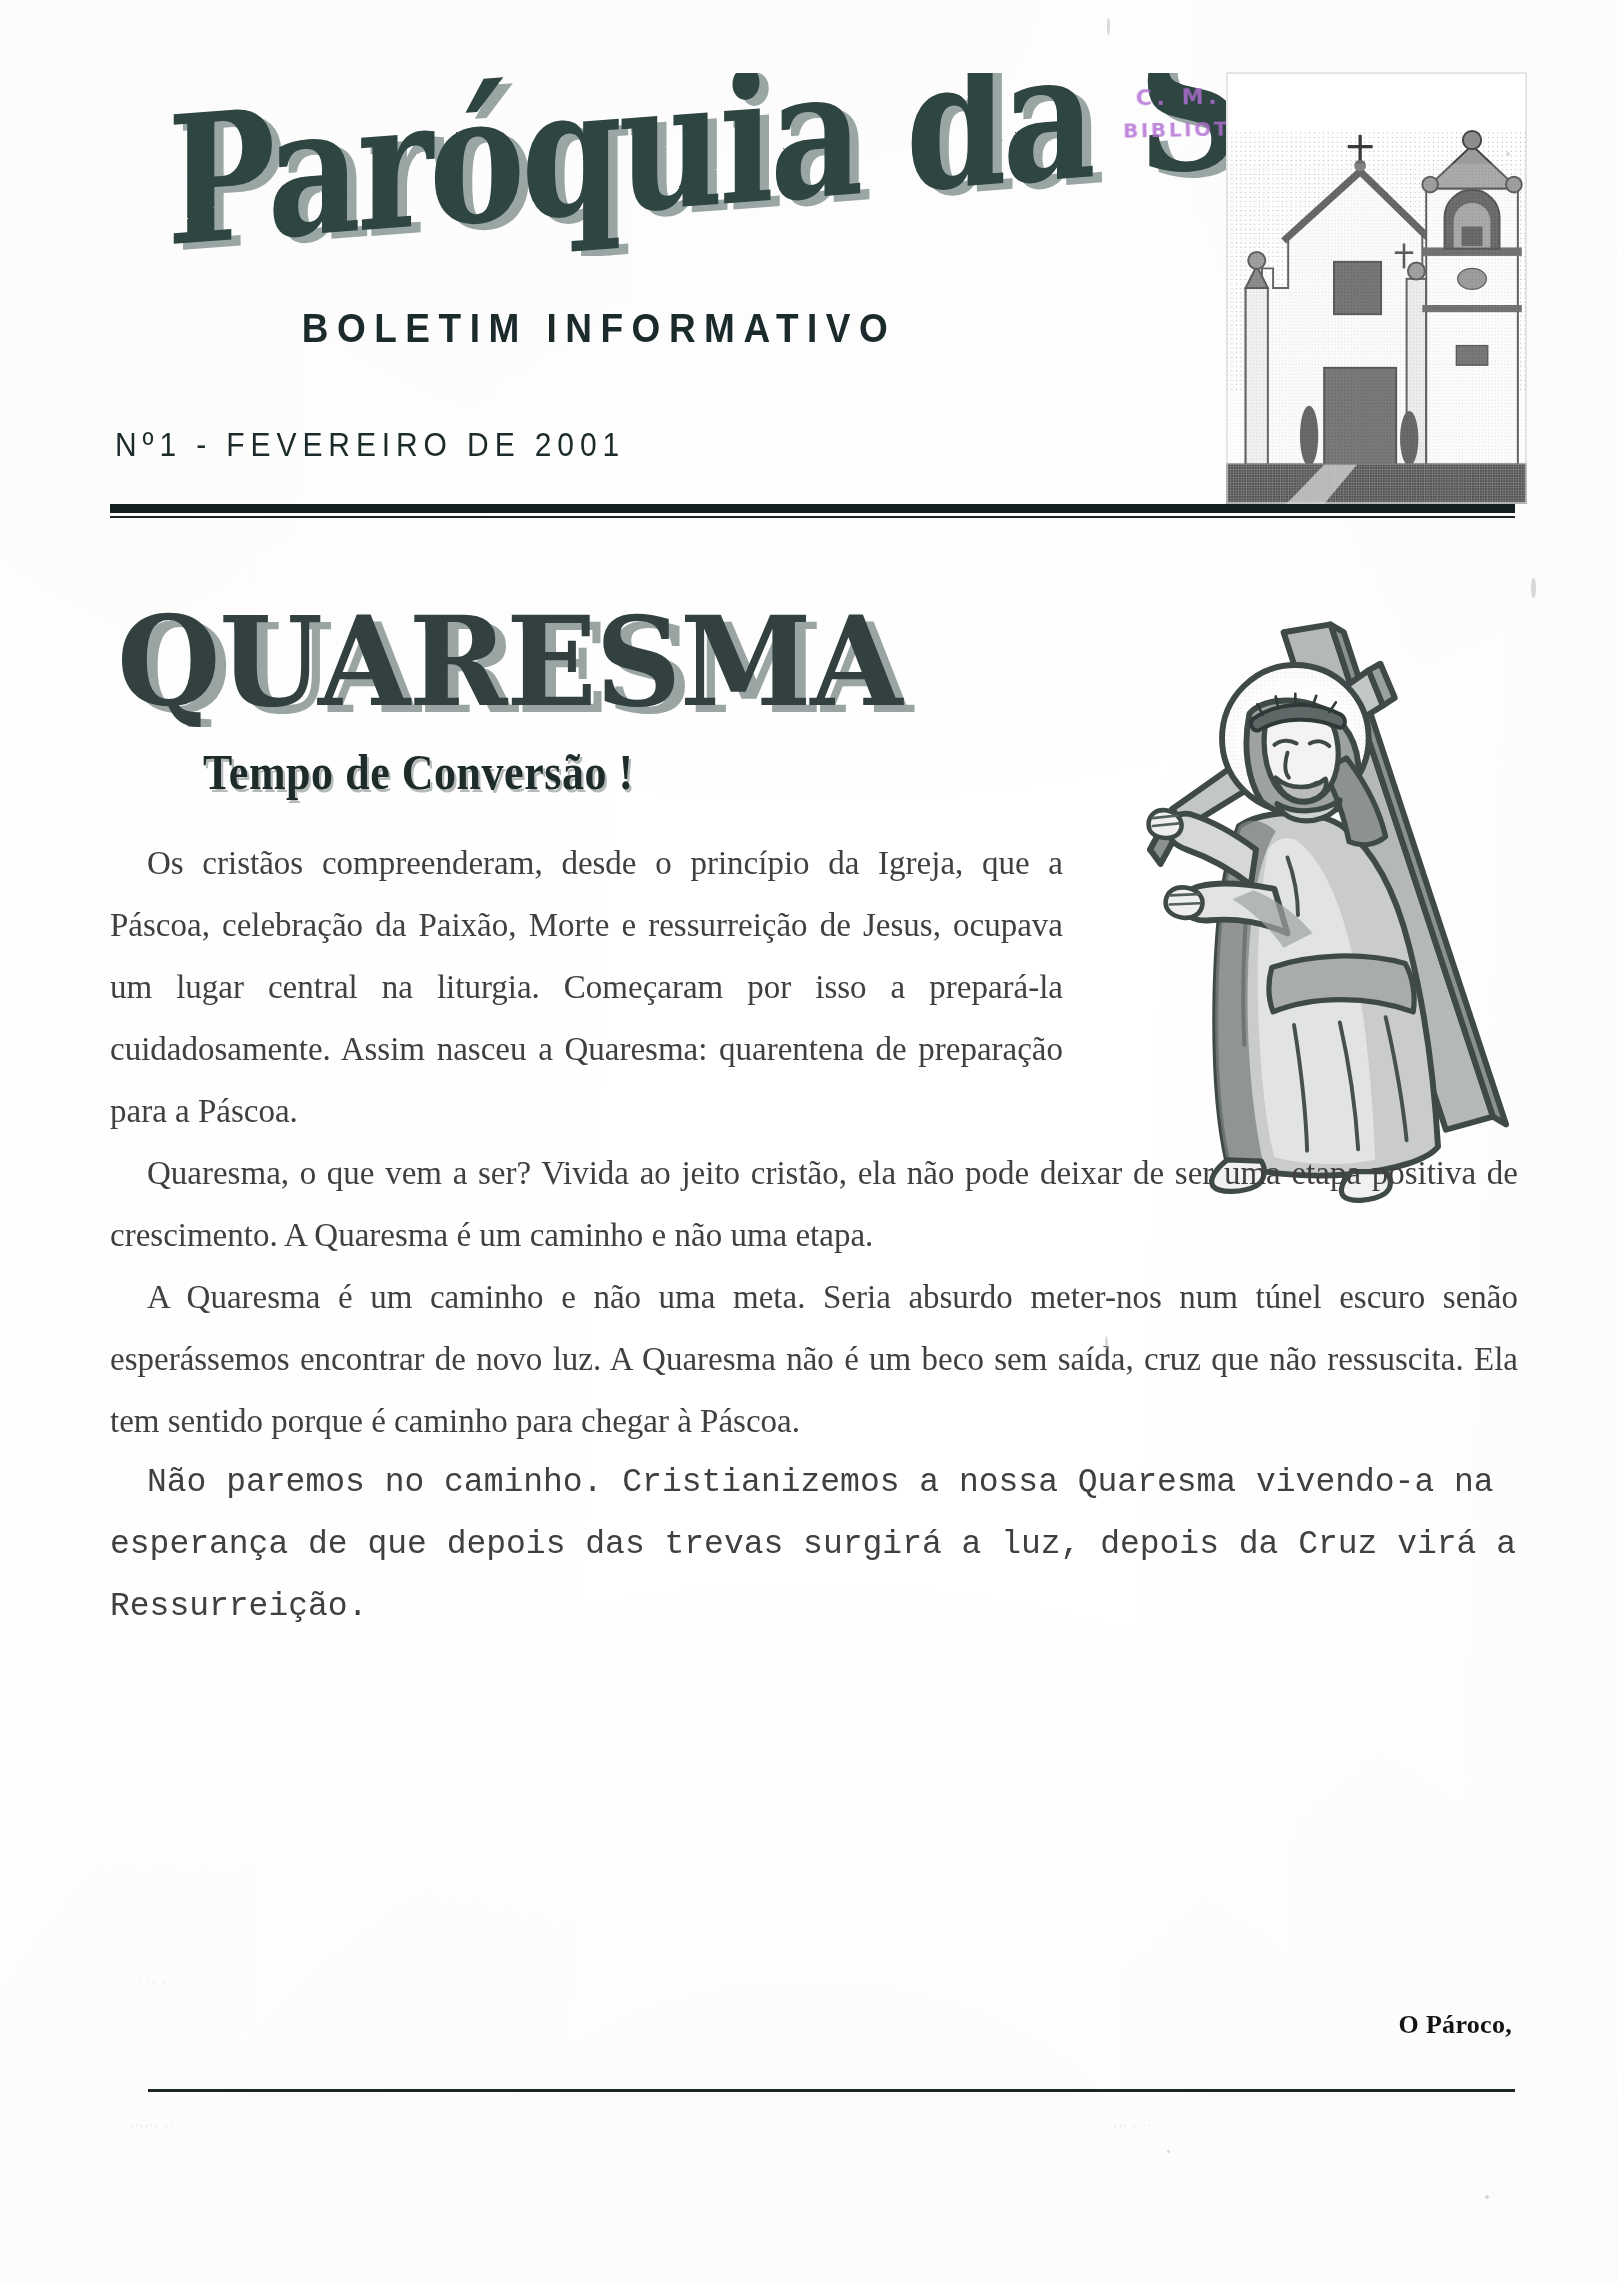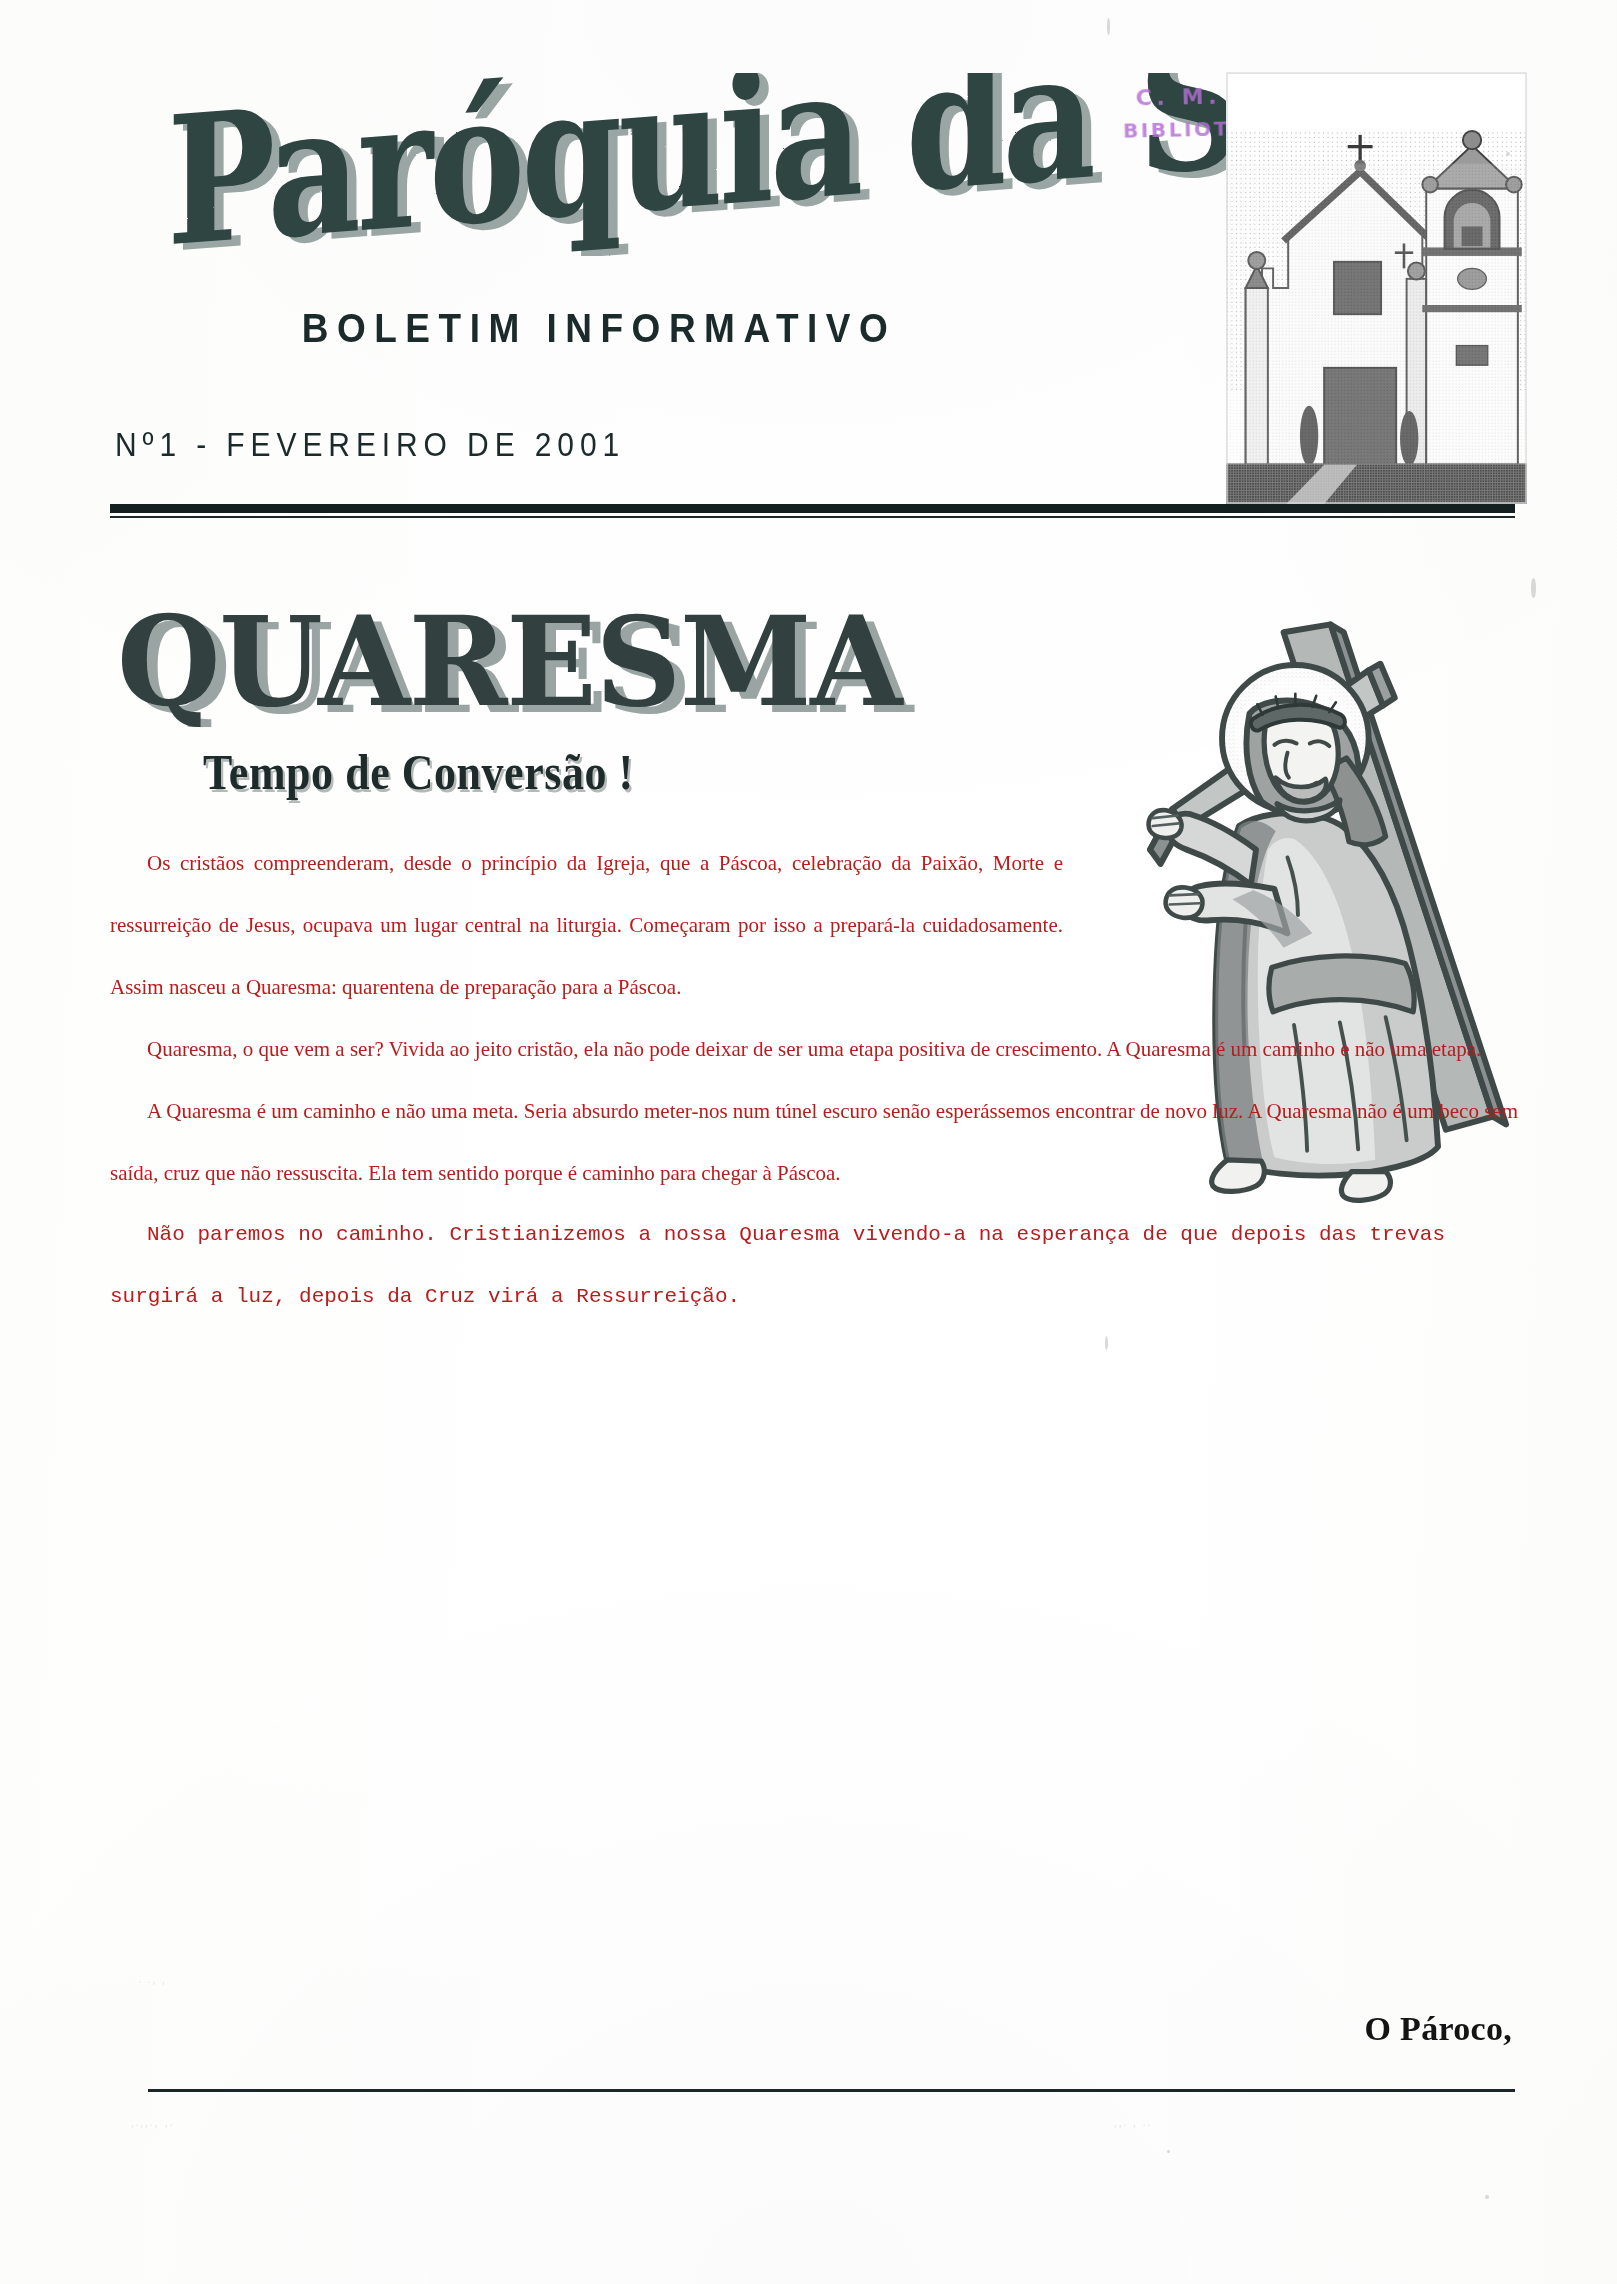--- a/index.html
+++ b/index.html
@@ -144,44 +144,44 @@
     height: 612px;
   }
   .jesus-art svg { display: block; width: 100%; height: 100%; }
 
   
   .body-text {
     position: absolute;
     left: 110px;
     top: 832px;
     width: 1408px;
-    font-size: 21px;
+    font-size: 33px;
     line-height: 62px;
-    color: #b91c1c;
+    color: #404040;
   }
   .body-text p { margin: 0; }
   .p-narrow {
     width: 953px;
     text-align: justify;
     text-indent: 37px;
   }
   .p-wide {
     width: 1408px;
     text-align: justify;
     text-indent: 37px;
   }
   .p-wide.last-left { text-align: left; font-family: Liberation Mono, monospace; }
 
   .signature {
     position: absolute;
     right: 105px;
     top: 2010px;
     font-family: "Liberation Serif", "DejaVu Serif", serif;
     font-weight: 700;
-    font-size: 34px;
+    font-size: 26px;
     color: #141414;
     letter-spacing: 0.3px;
   }
 
   .rule-bottom {
     position: absolute;
     left: 148px;
     top: 2089px;
     width: 1367px;
     height: 3.3px;

